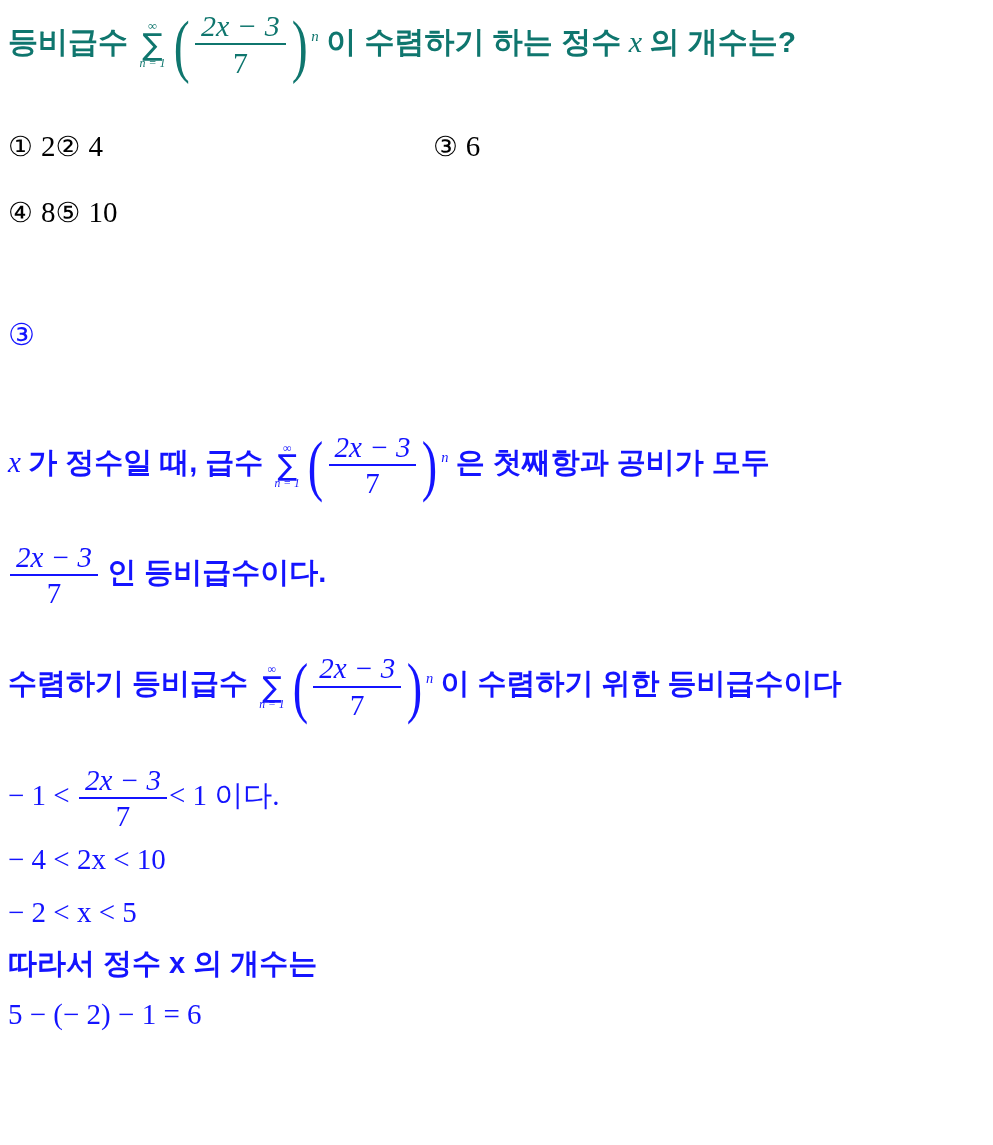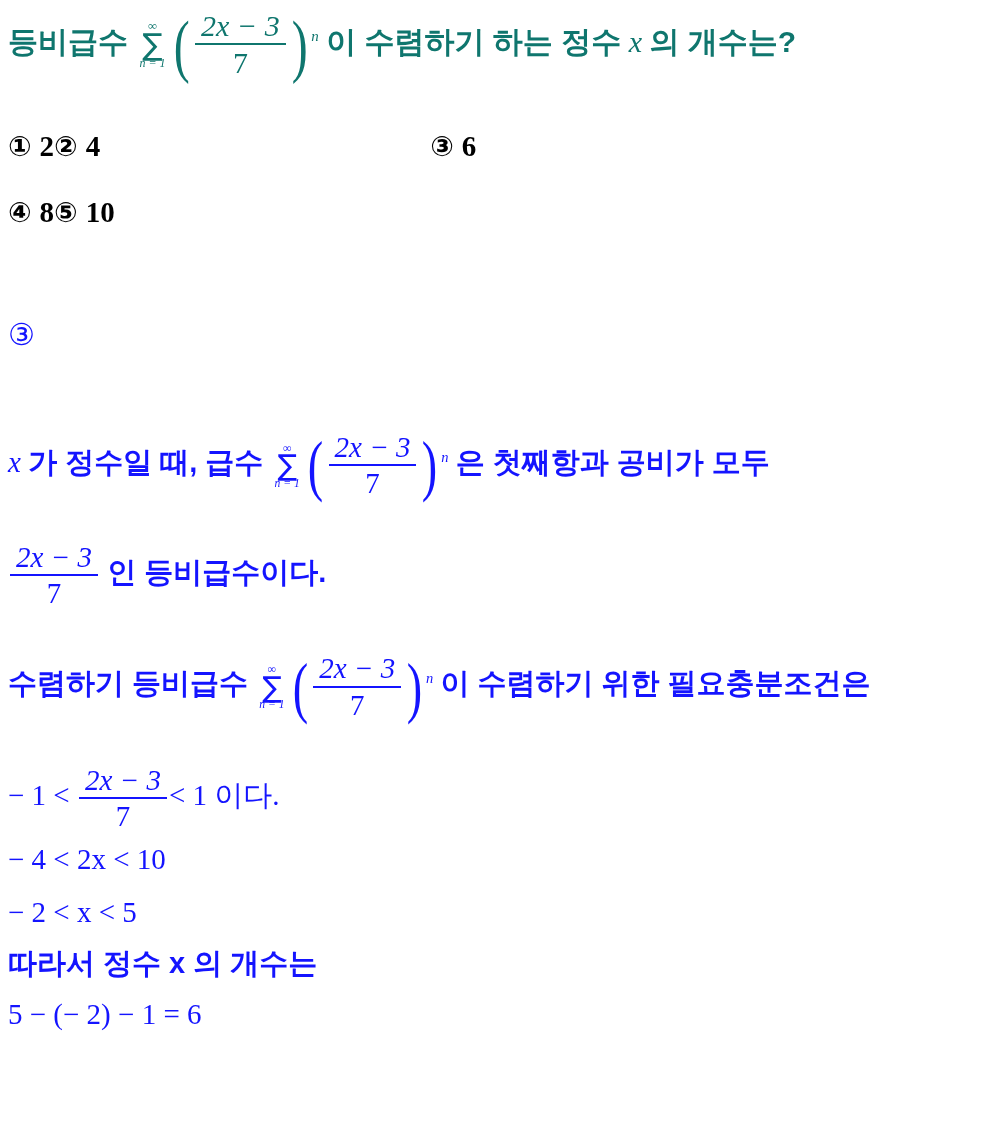--- a/index.html
+++ b/index.html
@@ -108,21 +108,21 @@
     width: 980px;
     font-size: 29px;
   }
   .choices-row2 {
     position: absolute;
     left: 8px;
     top: 196px;
     width: 980px;
     font-size: 29px;
   }
-  .choice { display: inline-block; font-weight: bold; }
+  .choice { display: inline-block; }
   .circled {
     font-family: "DejaVu Sans", sans-serif;
     font-size: 0.96em;
   }
   .choice .val { font-family: "Liberation Serif", serif; margin-left: 8px; }
   .gap-c3 { display: inline-block; width: 330px; }
 
   
   .solution {
     position: absolute;
@@ -207,21 +207,21 @@
       <span class="kr">인 등비급수이다.</span>
     </div>
 
     <div class="sol-line line4">
       <span class="kr">수렴하기 등비급수</span>
       <span class="sum">
         <span class="top">∞</span>
         <span class="big">∑</span>
         <span class="bot">n = 1</span>
       </span><span class="paren">(</span><span class="frac"><span class="num mi">2x − 3</span><span class="den mn">7</span></span><span class="paren">)</span><span class="sup">n</span>
-      <span class="kr">이 수렴하기 위한 필요충분조건은</span>
+      <span class="kr">이 수렴하기 위한 등비급수이다</span>
     </div>
 
     <div class="sol-line line5">
       <span class="mn">− 1 &lt;</span>
       <span class="frac"><span class="num mi">2x − 3</span><span class="den mn">7</span></span><span class="mn">&lt; 1 이다.</span>
     </div>
 
     <div class="sol-line line7 mn">− 4 &lt; 2x &lt; 10</div>
     <div class="sol-line line8 mn">− 2 &lt; x &lt; 5</div>
     <div class="sol-line line9 kr">따라서 정수 x 의 개수는</div>

